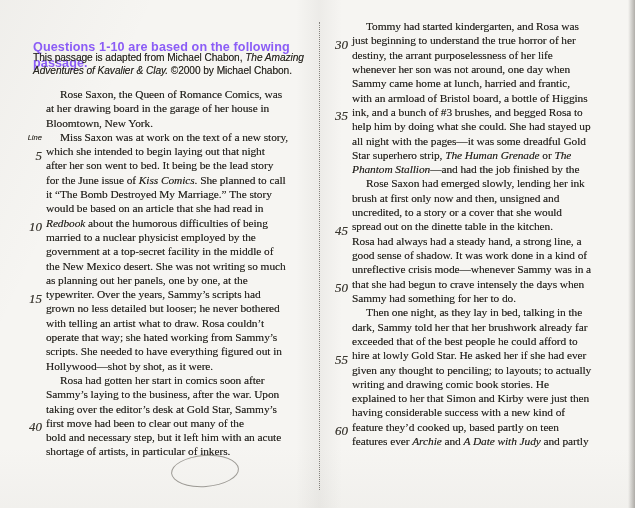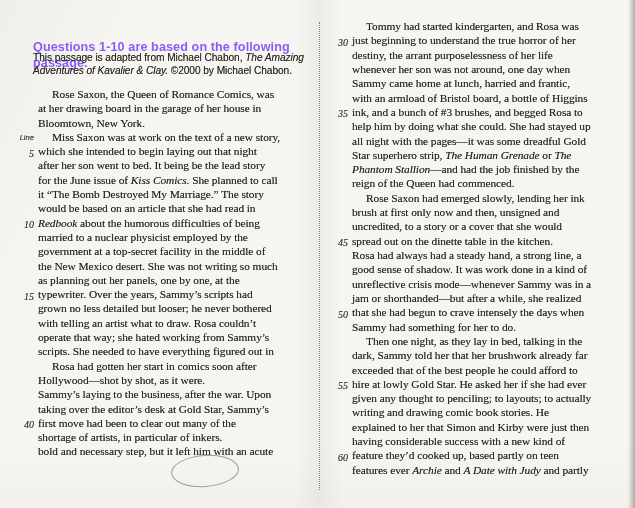--- a/index.html
+++ b/index.html
@@ -24,30 +24,30 @@
     letter-spacing:0.1px;
     margin-top:28px;
   }
   .source{
     position:absolute;left:33px;top:51px;width:288px;
     font-family:"Liberation Sans",sans-serif;
     font-size:10.2px;line-height:13.4px;color:#2a2822;
   }
   .source .pline{height:13.4px;white-space:nowrap;}
   .col{position:absolute;font-size:11.4px;}
-  .col-left{left:38px;top:88px;width:264px;}
+  .col-left{left:46px;top:88px;width:264px;}
   .col-right{left:352px;top:20px;width:278px;}
   .col-left .pline{height:14.3px;}
   .col-right .pline{height:14.32px;}
   .pline{position:relative;white-space:nowrap;letter-spacing:-0.08px;
     text-shadow:0 0 0.35px rgba(40,36,30,0.55);}
   .pline.indent{text-indent:14px;}
   .lnum{
     position:absolute;left:-27px;top:2.5px;width:23px;text-align:right;
-    font-size:10px;font-style:italic;color:#3a3730;letter-spacing:0;
+    font-size:13px;font-style:italic;color:#3a3730;letter-spacing:0;
     text-indent:0;
   }
   .lnum.lword{font-family:"Liberation Sans",sans-serif;font-size:7.6px;}
   .ltext i{font-style:italic;}
   .divider{
     position:absolute;left:319px;top:22px;height:468px;width:0;
     border-left:1px dotted rgba(88,85,80,0.70);
   }
   .fold-shadow{
     position:absolute;left:296px;top:0;width:46px;height:508px;pointer-events:none;
@@ -94,49 +94,47 @@
       <div class="pline"><span class="lnum">10</span><span class="ltext"><i>Redbook</i><span> about the humorous difficulties of being</span></span></div>
       <div class="pline"><span class="ltext"><span>married to a nuclear physicist employed by the</span></span></div>
       <div class="pline"><span class="ltext"><span>government at a top-secret facility in the middle of</span></span></div>
       <div class="pline"><span class="ltext"><span>the New Mexico desert. She was not writing so much</span></span></div>
       <div class="pline"><span class="ltext"><span>as planning out her panels, one by one, at the</span></span></div>
       <div class="pline"><span class="lnum">15</span><span class="ltext"><span>typewriter. Over the years, Sammy’s scripts had</span></span></div>
       <div class="pline"><span class="ltext"><span>grown no less detailed but looser; he never bothered</span></span></div>
       <div class="pline"><span class="ltext"><span>with telling an artist what to draw. Rosa couldn’t</span></span></div>
       <div class="pline"><span class="ltext"><span>operate that way; she hated working from Sammy’s</span></span></div>
       <div class="pline"><span class="ltext"><span>scripts. She needed to have everything figured out in</span></span></div>
+      <div class="pline"><span class="ltext"><span>Hollywood—shot by shot, as it were.</span></span></div>
       <div class="pline indent"><span class="ltext"><span>Rosa had gotten her start in comics soon after</span></span></div>
-      <div class="pline"><span class="ltext"><span>Hollywood—shot by shot, as it were.</span></span></div>
       <div class="pline"><span class="ltext"><span>Sammy’s laying to the business, after the war. Upon</span></span></div>
       <div class="pline"><span class="ltext"><span>taking over the editor’s desk at Gold Star, Sammy’s</span></span></div>
       <div class="pline"><span class="lnum">40</span><span class="ltext"><span>first move had been to clear out many of the</span></span></div>
+      <div class="pline"><span class="ltext"><span>bold and necessary step, but it left him with an acute</span></span></div>
       <div class="pline"><span class="ltext"><span>shortage of artists, in particular of inkers.</span></span></div>
-      <div class="pline"><span class="ltext"><span>bold and necessary step, but it left him with an acute</span></span></div>
     </div>
   <div class="col col-right">
       <div class="pline indent"><span class="ltext"><span>Tommy had started kindergarten, and Rosa was</span></span></div>
       <div class="pline"><span class="lnum">30</span><span class="ltext"><span>just beginning to understand the true horror of her</span></span></div>
       <div class="pline"><span class="ltext"><span>destiny, the arrant purposelessness of her life</span></span></div>
       <div class="pline"><span class="ltext"><span>whenever her son was not around, one day when</span></span></div>
       <div class="pline"><span class="ltext"><span>Sammy came home at lunch, harried and frantic,</span></span></div>
       <div class="pline"><span class="ltext"><span>with an armload of Bristol board, a bottle of Higgins</span></span></div>
       <div class="pline"><span class="lnum">35</span><span class="ltext"><span>ink, and a bunch of #3 brushes, and begged Rosa to</span></span></div>
       <div class="pline"><span class="ltext"><span>help him by doing what she could. She had stayed up</span></span></div>
       <div class="pline"><span class="ltext"><span>all night with the pages—it was some dreadful Gold</span></span></div>
       <div class="pline"><span class="ltext"><span>Star superhero strip, </span><i>The Human Grenade</i><span> or </span><i>The</i></span></div>
       <div class="pline"><span class="ltext"><i>Phantom Stallion</i><span>—and had the job finished by the</span></span></div>
-      <div class="pline"><span class="ltext"><span>reign of the Queen had commenced.</span></span></div>
       <div class="pline indent"><span class="ltext"><span>Rose Saxon had emerged slowly, lending her ink</span></span></div>
       <div class="pline"><span class="ltext"><span>brush at first only now and then, unsigned and</span></span></div>
       <div class="pline"><span class="ltext"><span>uncredited, to a story or a cover that she would</span></span></div>
       <div class="pline"><span class="lnum">45</span><span class="ltext"><span>spread out on the dinette table in the kitchen.</span></span></div>
       <div class="pline"><span class="ltext"><span>Rosa had always had a steady hand, a strong line, a</span></span></div>
       <div class="pline"><span class="ltext"><span>good sense of shadow. It was work done in a kind of</span></span></div>
       <div class="pline"><span class="ltext"><span>unreflective crisis mode—whenever Sammy was in a</span></span></div>
-      <div class="pline"><span class="ltext"><span>jam or shorthanded—but after a while, she realized</span></span></div>
       <div class="pline"><span class="lnum">50</span><span class="ltext"><span>that she had begun to crave intensely the days when</span></span></div>
       <div class="pline"><span class="ltext"><span>Sammy had something for her to do.</span></span></div>
       <div class="pline indent"><span class="ltext"><span>Then one night, as they lay in bed, talking in the</span></span></div>
       <div class="pline"><span class="ltext"><span>dark, Sammy told her that her brushwork already far</span></span></div>
       <div class="pline"><span class="ltext"><span>exceeded that of the best people he could afford to</span></span></div>
       <div class="pline"><span class="lnum">55</span><span class="ltext"><span>hire at lowly Gold Star. He asked her if she had ever</span></span></div>
       <div class="pline"><span class="ltext"><span>given any thought to penciling; to layouts; to actually</span></span></div>
       <div class="pline"><span class="ltext"><span>writing and drawing comic book stories. He</span></span></div>
       <div class="pline"><span class="ltext"><span>explained to her that Simon and Kirby were just then</span></span></div>
       <div class="pline"><span class="ltext"><span>having considerable success with a new kind of</span></span></div>

